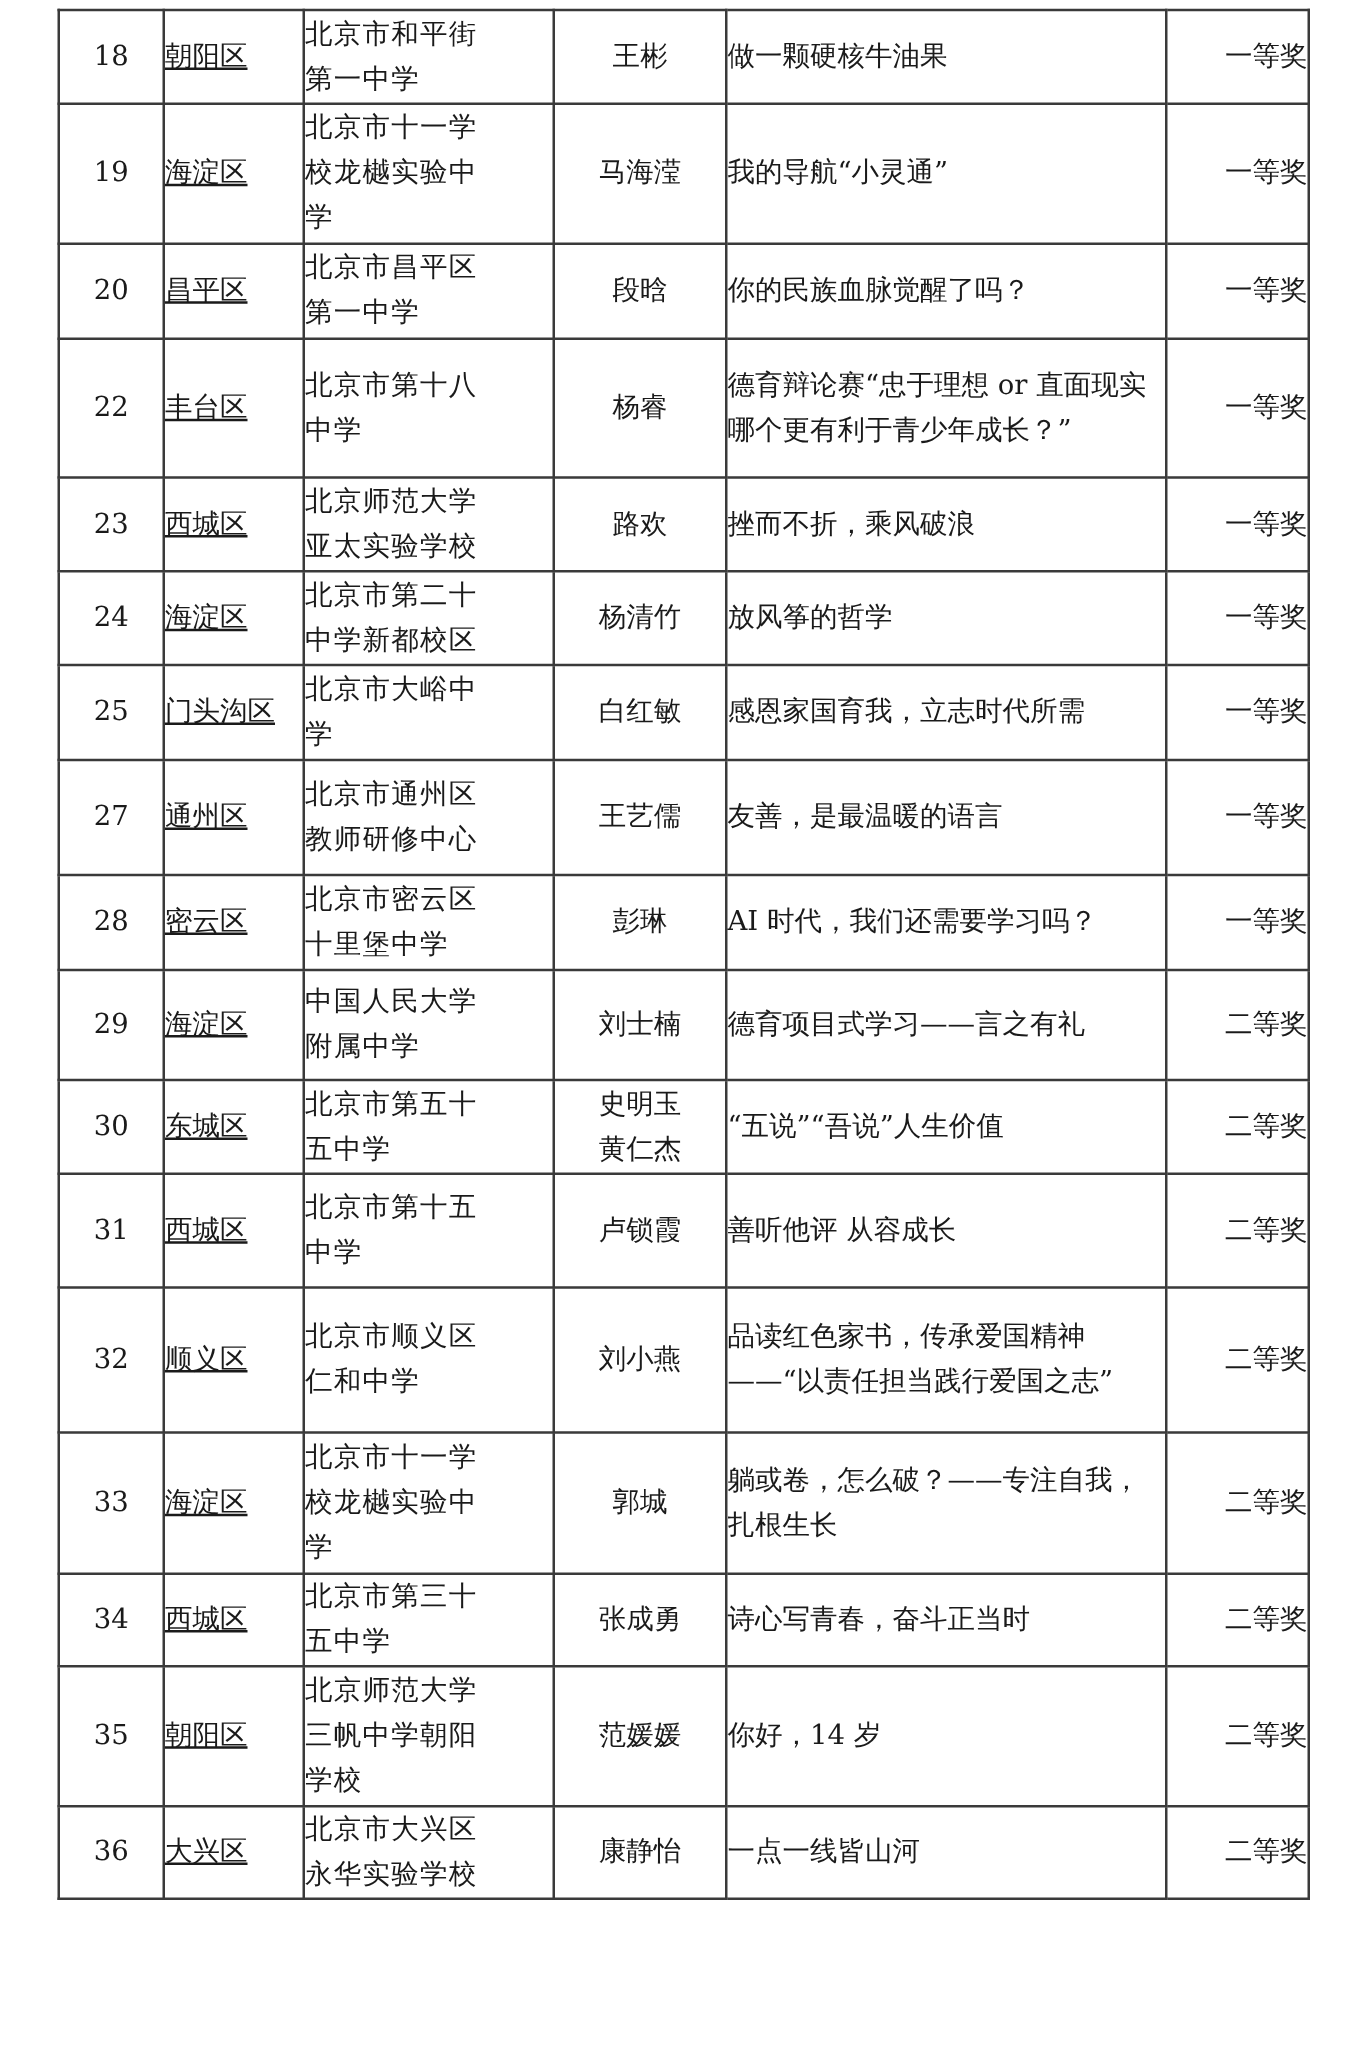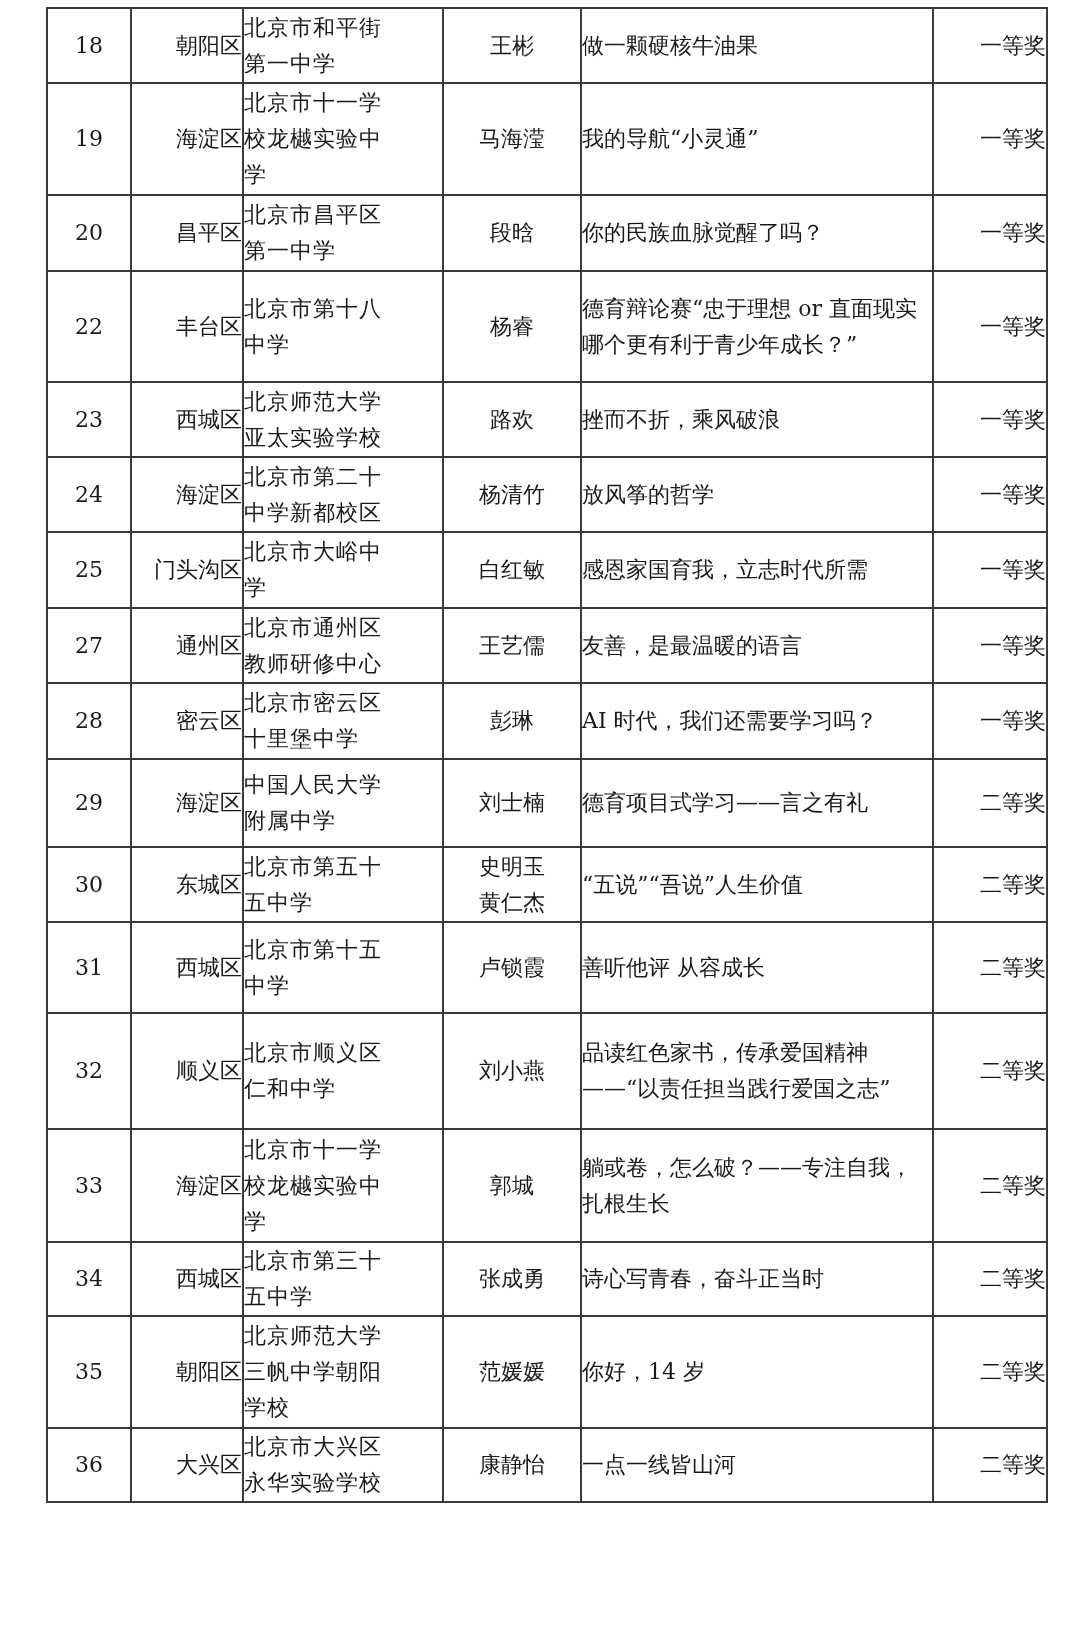--- a/index.html
+++ b/index.html
@@ -3,21 +3,21 @@
 <meta charset="utf-8">
 <style>
   html, body { margin: 0; padding: 0; background: #ffffff; }
   body { width: 1080px; height: 1641px; position: relative; overflow: hidden;
          font-family: "DejaVu Serif", "Liberation Serif", serif; color: #1a1a1a; }
   table.awards { position: absolute; left: 46px; top: 7px; border-collapse: collapse;
                  table-layout: fixed; width: 1000px; }
   table.awards td { border: 2px solid #3a3a3a; padding: 0; font-size: 22px; line-height: 36px;
                     vertical-align: middle; }
   td.c-no { width: 82px; text-align: center; }
-  td.c-district { width: 110px; text-align: right; padding: 0 6px; }
+  td.c-district { width: 110px; text-align: left; padding: 0 6px; text-decoration: underline; }
   td.c-school { width: 198px; text-align: left; padding: 0 4px 0 10px; letter-spacing: 1px; }
   td.c-name { width: 136px; text-align: center; }
   td.c-title { width: 350px; text-align: left; padding: 0 6px 0 12px; }
   td.c-award { width: 112px; text-align: right; }
   .ml { white-space: pre-line; display: block; }
 </style>
 </head>
 <body>
 
 <table class="awards">
@@ -163,21 +163,21 @@
         <td class="c-name">
           <span class="ml">白红敏</span>
         </td>
         <td class="c-title">
           <span class="ml">感恩家国育我，立志时代所需</span>
         </td>
         <td class="c-award">
           <span class="ml">一等奖</span>
         </td>
       </tr>
-      <tr style="height: 75px;">
+      <tr style="height: 92px;">
         <td class="c-no">
           <span class="ml">27</span>
         </td>
         <td class="c-district">
           <span class="ml">通州区</span>
         </td>
         <td class="c-school">
           <span class="ml">北京市通州区
 教师研修中心</span>
         </td>

